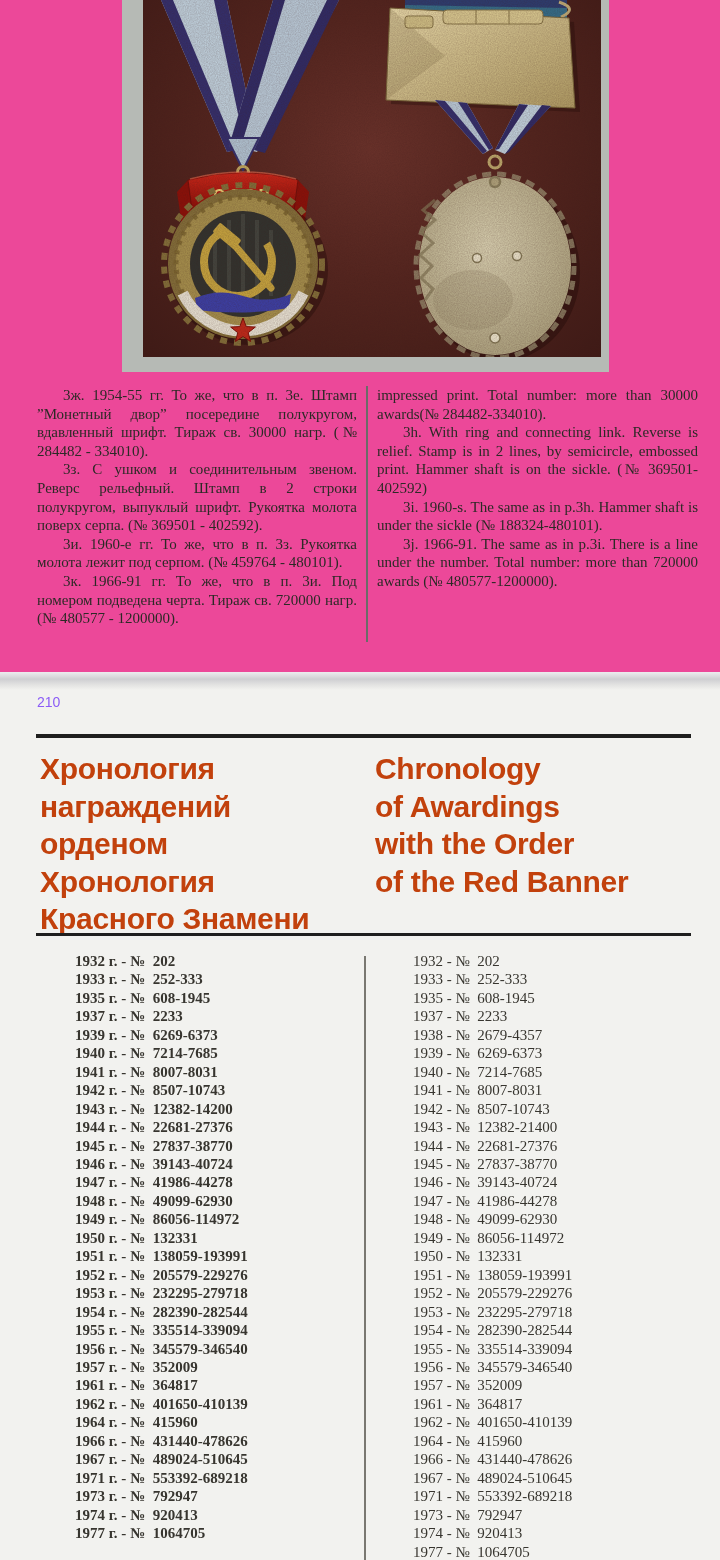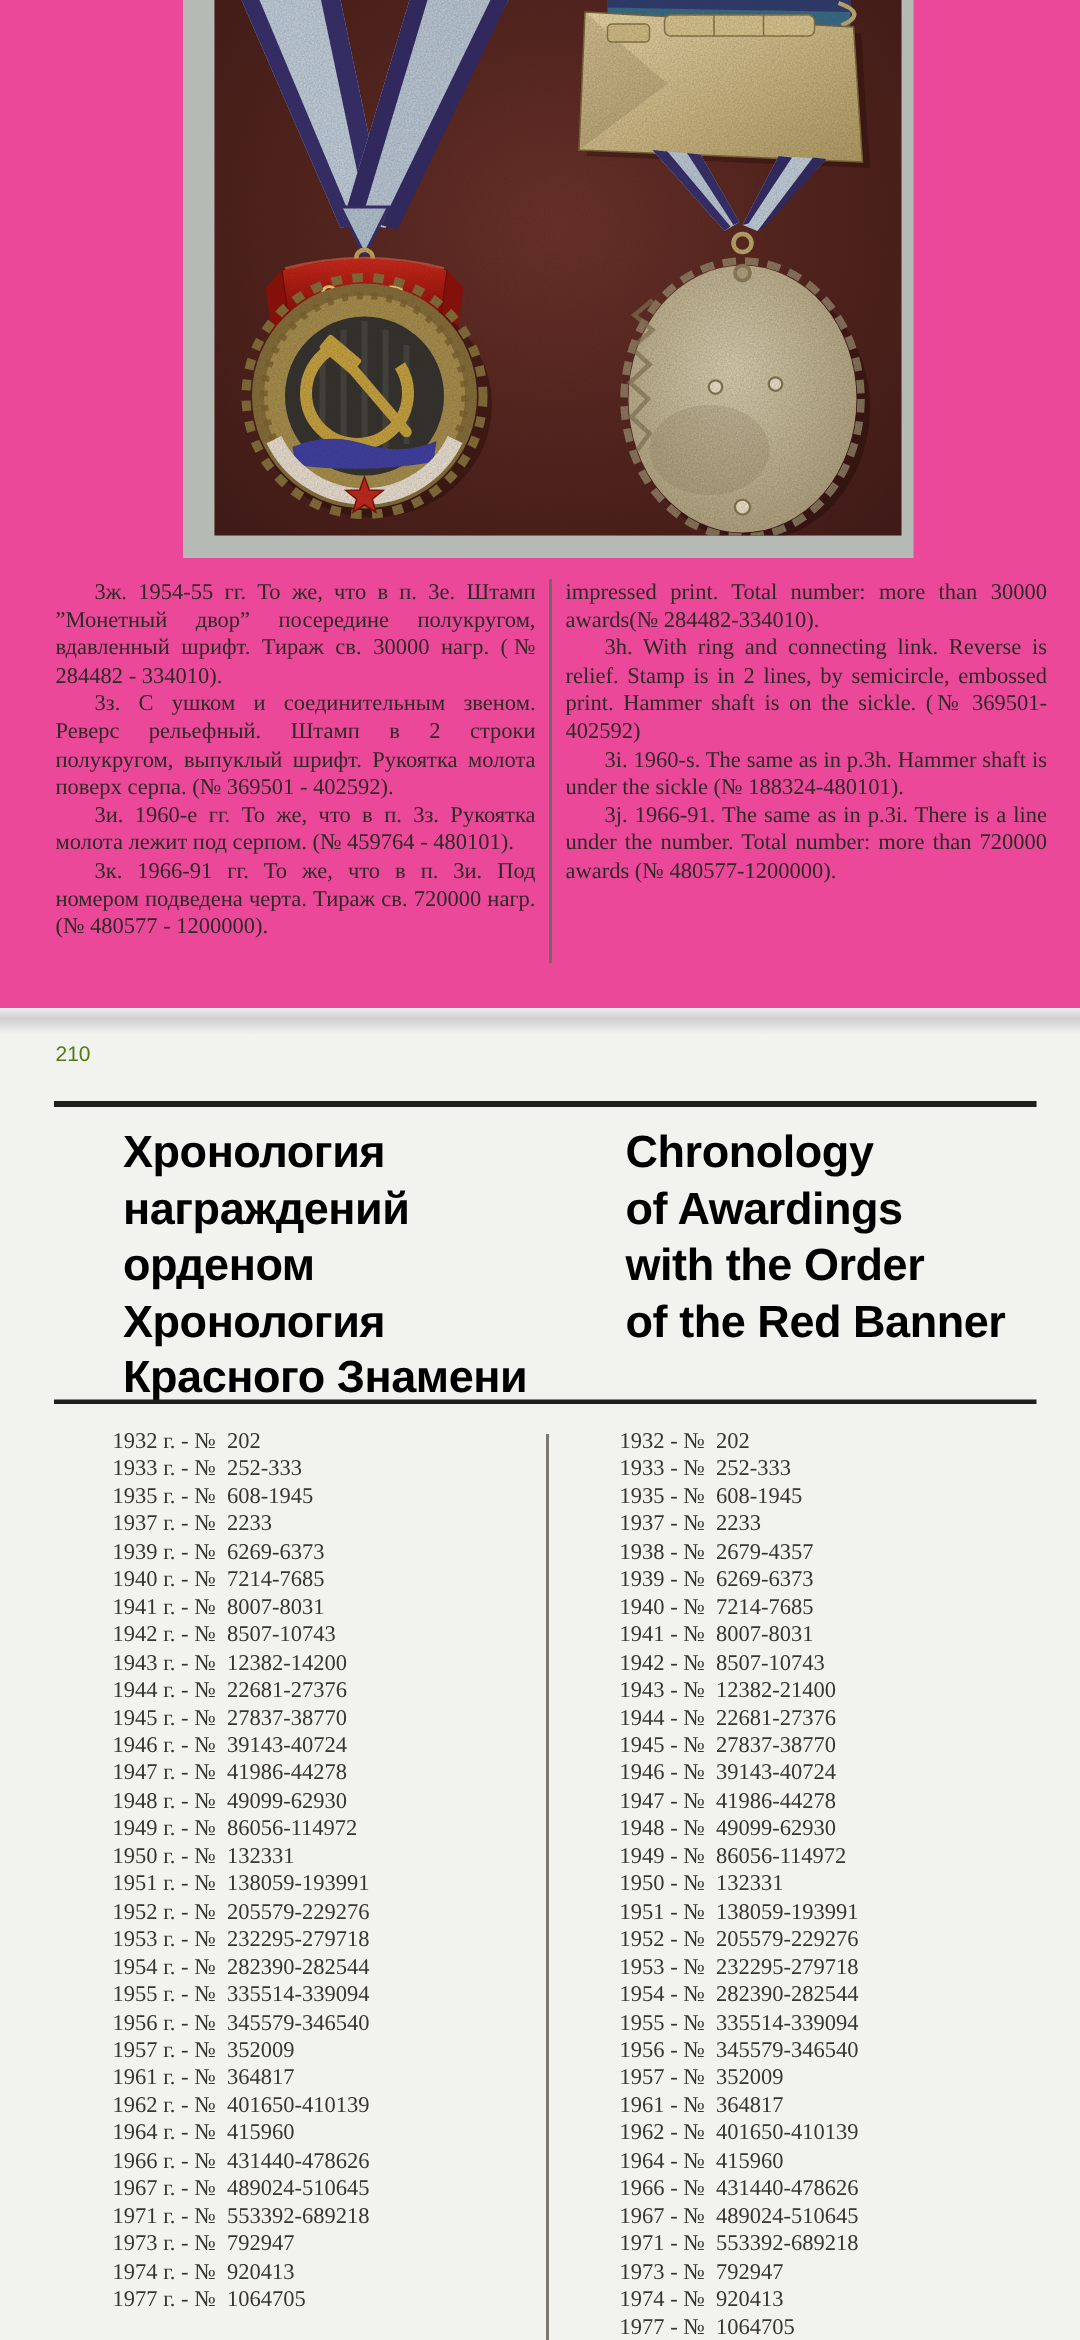--- a/index.html
+++ b/index.html
@@ -22,35 +22,35 @@
   
   .col-ru{position:absolute;left:37px;top:386px;width:320px;}
   .col-en{position:absolute;left:377px;top:386px;width:321px;}
   .para{margin:0;font-size:15px;line-height:18.6px;text-align:justify;
     text-indent:26px;color:#2c2a26;}
   .col-en .para:first-child{text-indent:0;}
   .divider1{position:absolute;left:366px;top:386px;width:2px;height:256px;background:#6b6b68;}
 
   
   .page-number{position:absolute;left:37px;top:4px;font-family:"Liberation Sans",sans-serif;
-    font-size:14px;color:#4d7c0f;}
+    font-size:14px;color:#8b5cf6;}
   .rule{position:absolute;left:36px;width:655px;background:#1f1f1e;}
   .rule-top{top:44px;height:4px;}
   .rule-bottom{top:243px;height:3px;}
   .title-col{position:absolute;top:60px;}
   .title-ru{left:40px;width:330px;}
   .title-en{left:375px;width:330px;}
   .title-line{font-family:"Liberation Sans",sans-serif;font-weight:700;font-size:30px;
-    line-height:37.5px;color:#000000;letter-spacing:-0.3px;margin-left:42px;}
+    line-height:37.5px;color:#c2410c;letter-spacing:-0.3px;}
   .divider2{position:absolute;left:364px;top:266px;width:2px;height:604px;background:#7a7871;}
   .chrono{position:absolute;top:262px;}
   .chrono-ru{left:35px;width:325px;}
   .chrono-en{left:368px;width:330px;}
   .chrono-row{font-size:15px;line-height:18.45px;color:#37352f;white-space:pre;}
-  .chrono-ru .chrono-row{padding-left:40px;}
+  .chrono-ru .chrono-row{padding-left:40px;font-weight:bold;}
   .chrono-en .chrono-row{padding-left:45px;}
 </style>
 </head>
 <body>
 
 <div class="page1">
 
   <div class="photo-frame">
     <div class="velvet">
       <svg viewBox="0 0 458 357">

